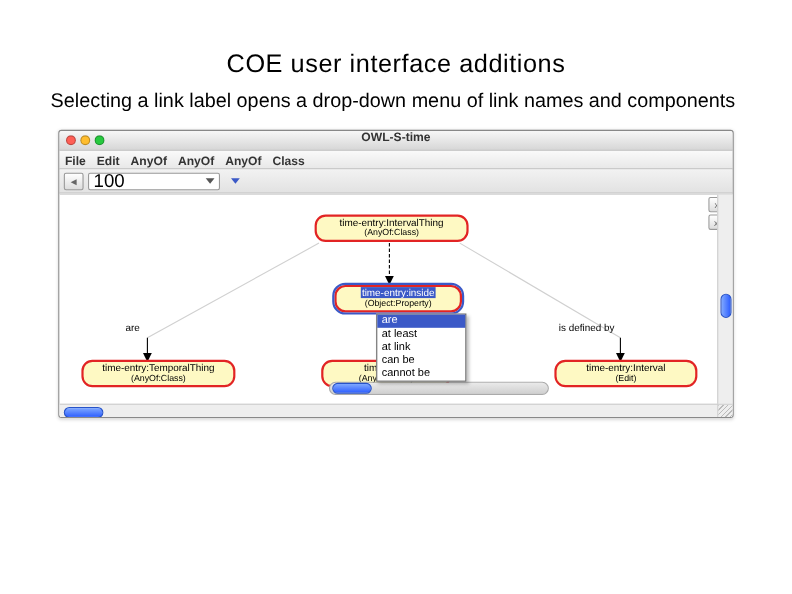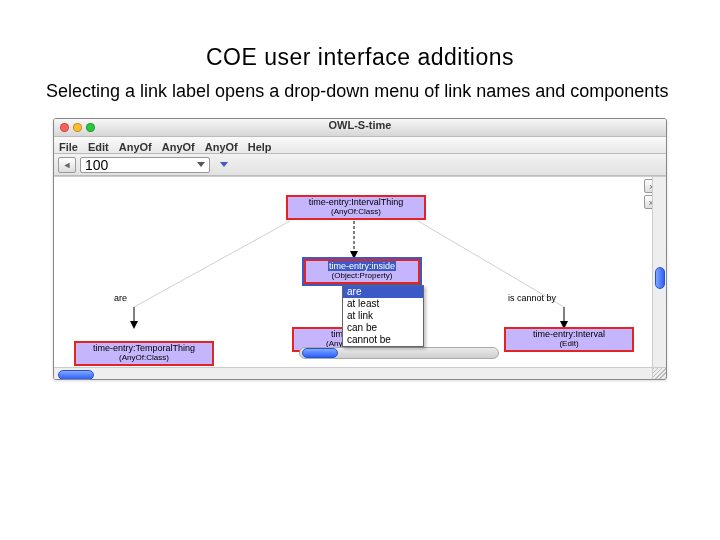--- a/index.html
+++ b/index.html
@@ -92,25 +92,25 @@
   }
   .tb-btn {
     width: 18px; height: 16px;
     border: 1px solid #999;
     border-radius: 2px;
     background: linear-gradient(#fff,#ddd);
     display:flex; align-items:center; justify-content:center;
     font-size: 9px; color:#666;
   }
   .zoom-box {
-    height: 16px; width: 130px;
+    height: 16px; width: 120px;
     background: #fff;
     border: 1px solid #999;
     border-radius: 2px;
-    font-size: 14px;
+    font-size: 17px;
     padding: 0 4px;
     display:flex; align-items:center;
     justify-content: space-between;
   }
   .disclose {
     width:0;height:0;
     border-left:4px solid transparent;
     border-right:4px solid transparent;
     border-top:5px solid #555;
   }
@@ -128,24 +128,24 @@
     border-top: 1px solid #ccc;
   }
   .side-tools {
     position:absolute; right:2px; top:2px;
     display:flex; flex-direction:column; gap:2px;
   }
   .side-tools .tb-btn { width:20px; height:14px; font-size:8px;}
   .node {
     position:absolute;
     border: 2px solid #e22424;
-    background: #c4b5fd;
+    background: #fef9c3;
     font-size: 9px;
     text-align: center;
-    border-radius: 0;
+    border-radius: 10px;
     line-height: 1.1;
     padding: 1px 14px;
   }
   .node.blue-sel {
     border-color: #e22424;
     outline: 2px solid #3b59c7;
   }
   .node .row1 { font-size:9px; }
   .node .row2 { font-size:8px; }
   .hhl { background:#3b59c7; color:#fff; padding:0 1px;}
@@ -231,21 +231,21 @@
       </div>
       <div class="win-title">OWL-S-time</div>
     </div>
 
     <div class="menubar">
       <span>File</span>
       <span>Edit</span>
       <span>AnyOf</span>
       <span>AnyOf</span>
       <span>AnyOf</span>
-      <span>Help</span>
+      <span>Class</span>
     </div>
 
     <div class="toolbar">
       <div class="tb-btn">◄</div>
       <div class="zoom-box">
         <span>100</span>
         <span class="disclose"></span>
       </div>
       <div class="tb-hip"></div>
     </div>
@@ -272,37 +272,37 @@
       <div class="node" style="left:232px; top:18px; width:140px;">
         <div class="row1">time-entry:IntervalThing</div>
         <div class="row2">(AnyOf:Class)</div>
       </div>
 
       <div class="node blue-sel" style="left:250px; top:82px; width:116px;">
         <div class="row1"><span class="hhl">time-entry:inside</span></div>
         <div class="row2">(Object:Property)</div>
       </div>
 
-      <div class="node" style="left:20px; top:150px; width:140px;margin-top:14px;">
+      <div class="node" style="left:20px; top:150px; width:140px;">
         <div class="row1">time-entry:TemporalThing</div>
         <div class="row2">(AnyOf:Class)</div>
       </div>
 
       <div class="node" style="left:238px; top:150px; width:118px;">
         <div class="row1">time-entry</div>
         <div class="row2">(AnyOf:Class)</div>
       </div>
 
       <div class="node" style="left:450px; top:150px; width:130px;">
         <div class="row1">time-entry:Interval</div>
         <div class="row2">(Edit)</div>
       </div>
 
       <div class="link-label" style="left:60px; top:116px;">are</div>
-      <div class="link-label" style="left:454px; top:116px;">is cannot by</div>
+      <div class="link-label" style="left:454px; top:116px;">is defined by</div>
 
       <div class="dropdown" style="left:288px; top:108px; width:82px;">
         <div class="dd-item sel">are</div>
         <div class="dd-item">at least</div>
         <div class="dd-item">at link</div>
         <div class="dd-item">can be</div>
         <div class="dd-item">cannot be</div>
       </div>
 
       <div class="hscroll inner">

